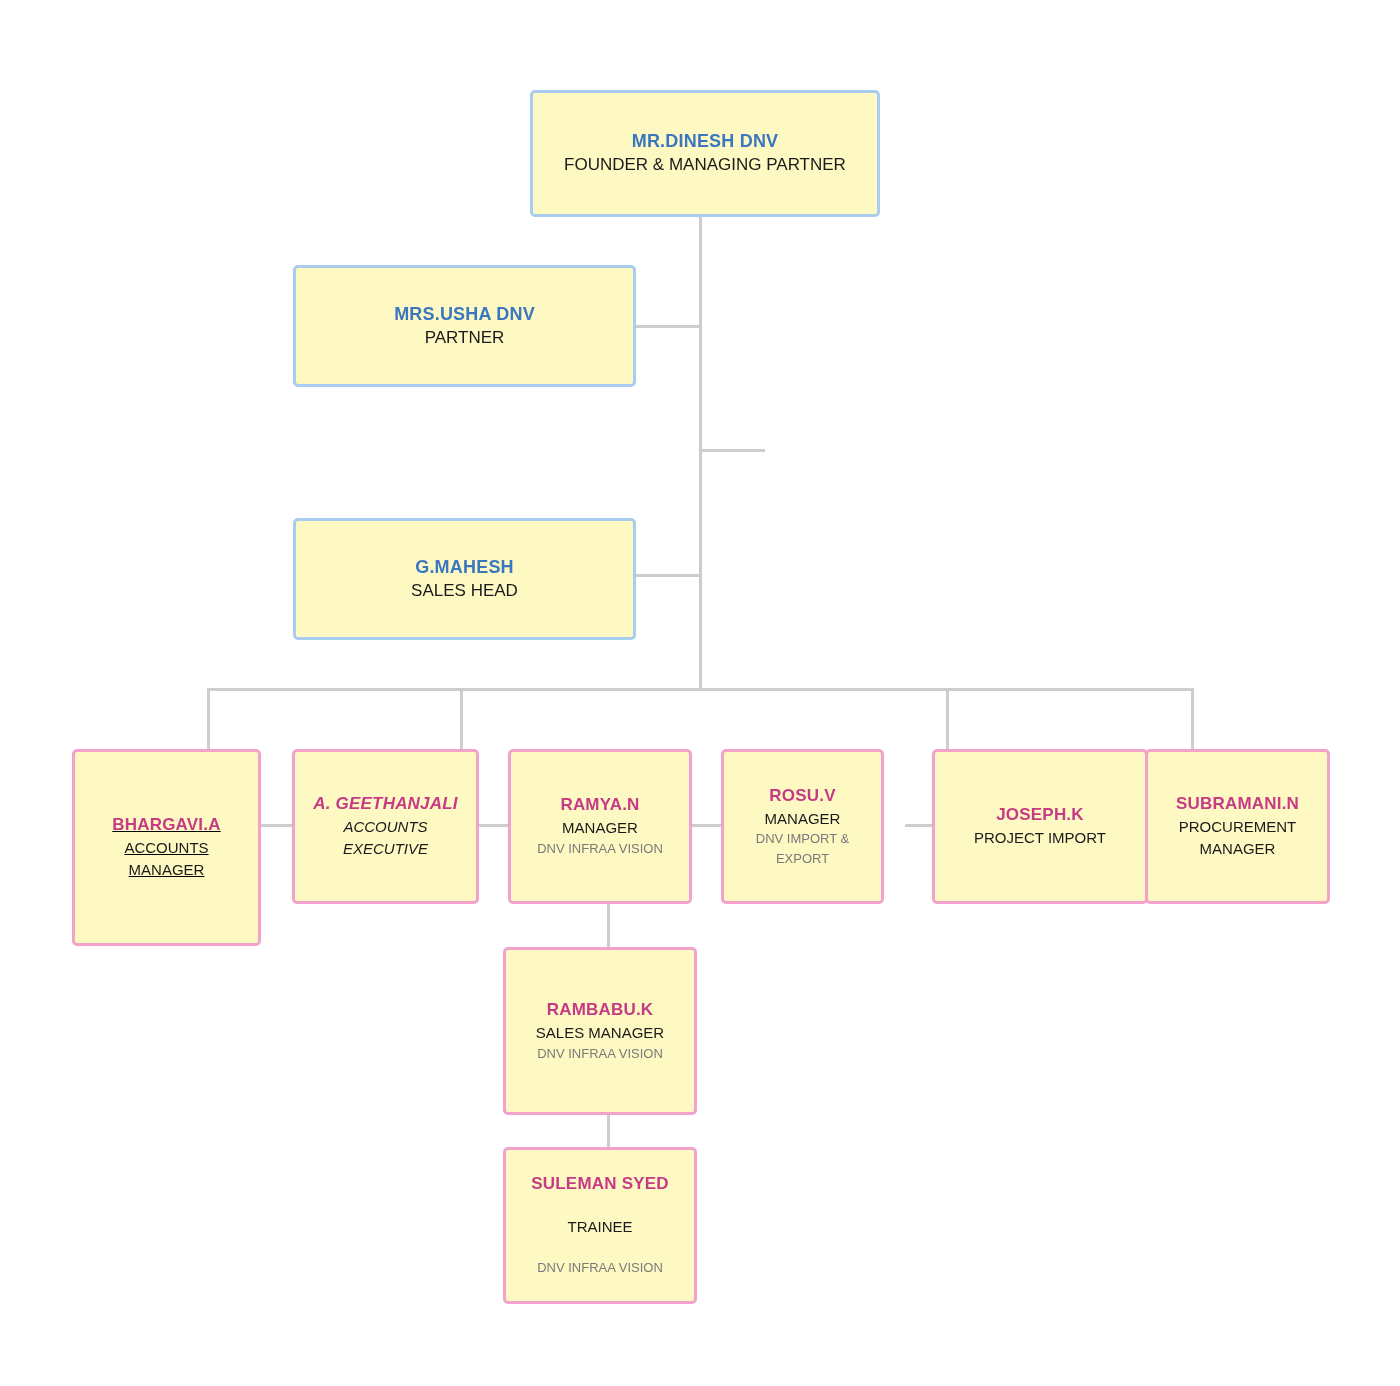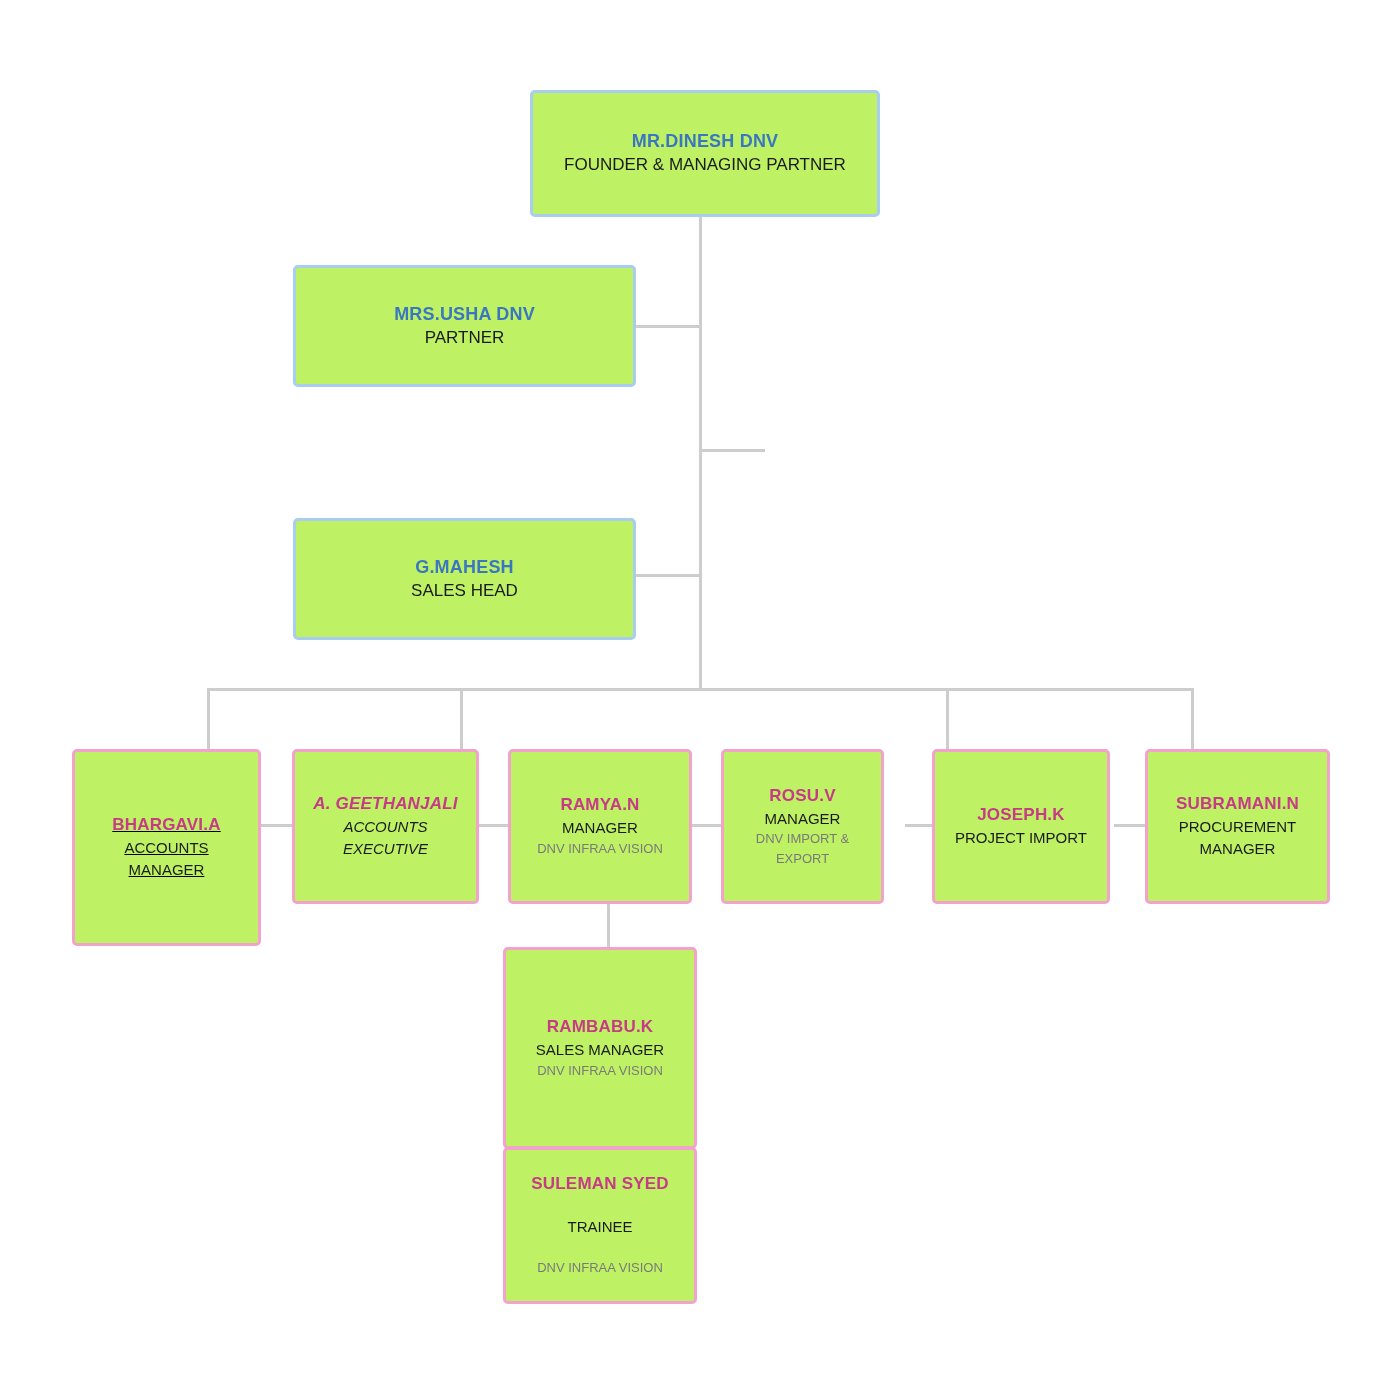--- a/index.html
+++ b/index.html
@@ -24,21 +24,21 @@
     position: absolute;
     background: #cdcdcd;
   }
   .line.v { width: 3px; }
   .line.h { height: 3px; }
 
   
   .node {
     position: absolute;
     box-sizing: border-box;
-    background: #bef264;
+    background: #fef9c3;
     border-radius: 5px;
     display: flex;
     flex-direction: column;
     align-items: center;
     justify-content: center;
     text-align: center;
     padding: 22px 10px;
   }
   .node.blue {
     border: 3px solid #a8cdf0;
@@ -133,32 +133,32 @@
     <div class="rl">MANAGER</div>
     <div class="sub">DNV INFRAA VISION</div>
   </div>
 
   <div class="node pink" style="left:721px; top:749px; width:163px; height:155px;">
     <div class="nm">ROSU.V</div>
     <div class="rl">MANAGER</div>
     <div class="sub">DNV IMPORT &amp; EXPORT</div>
   </div>
 
-  <div class="node pink" style="left:932px; top:749px; width:178px; height:155px;">
+  <div class="node pink" style="left:932px; top:749px; width:216px; height:155px;">
     <div class="nm">JOSEPH.K</div>
     <div class="rl">PROJECT IMPORT</div>
   </div>
 
   <div class="node pink" style="left:1145px; top:749px; width:185px; height:155px;">
     <div class="nm">SUBRAMANI.N</div>
     <div class="rl two">PROCUREMENT</div>
     <div class="rl two">MANAGER</div>
   </div>
 
-  <div class="node pink" style="left:503px; top:947px; width:194px; height:202px;">
+  <div class="node pink" style="left:503px; top:947px; width:194px; height:168px;">
     <div class="nm">RAMBABU.K</div>
     <div class="rl">SALES MANAGER</div>
     <div class="sub">DNV INFRAA VISION</div>
   </div>
 
   <div class="node pink" style="left:503px; top:1147px; width:194px; height:157px;gap:20px;">
     <div class="nm">SULEMAN SYED</div>
     <div class="rl">TRAINEE</div>
     <div class="sub">DNV INFRAA VISION</div>
   </div>

